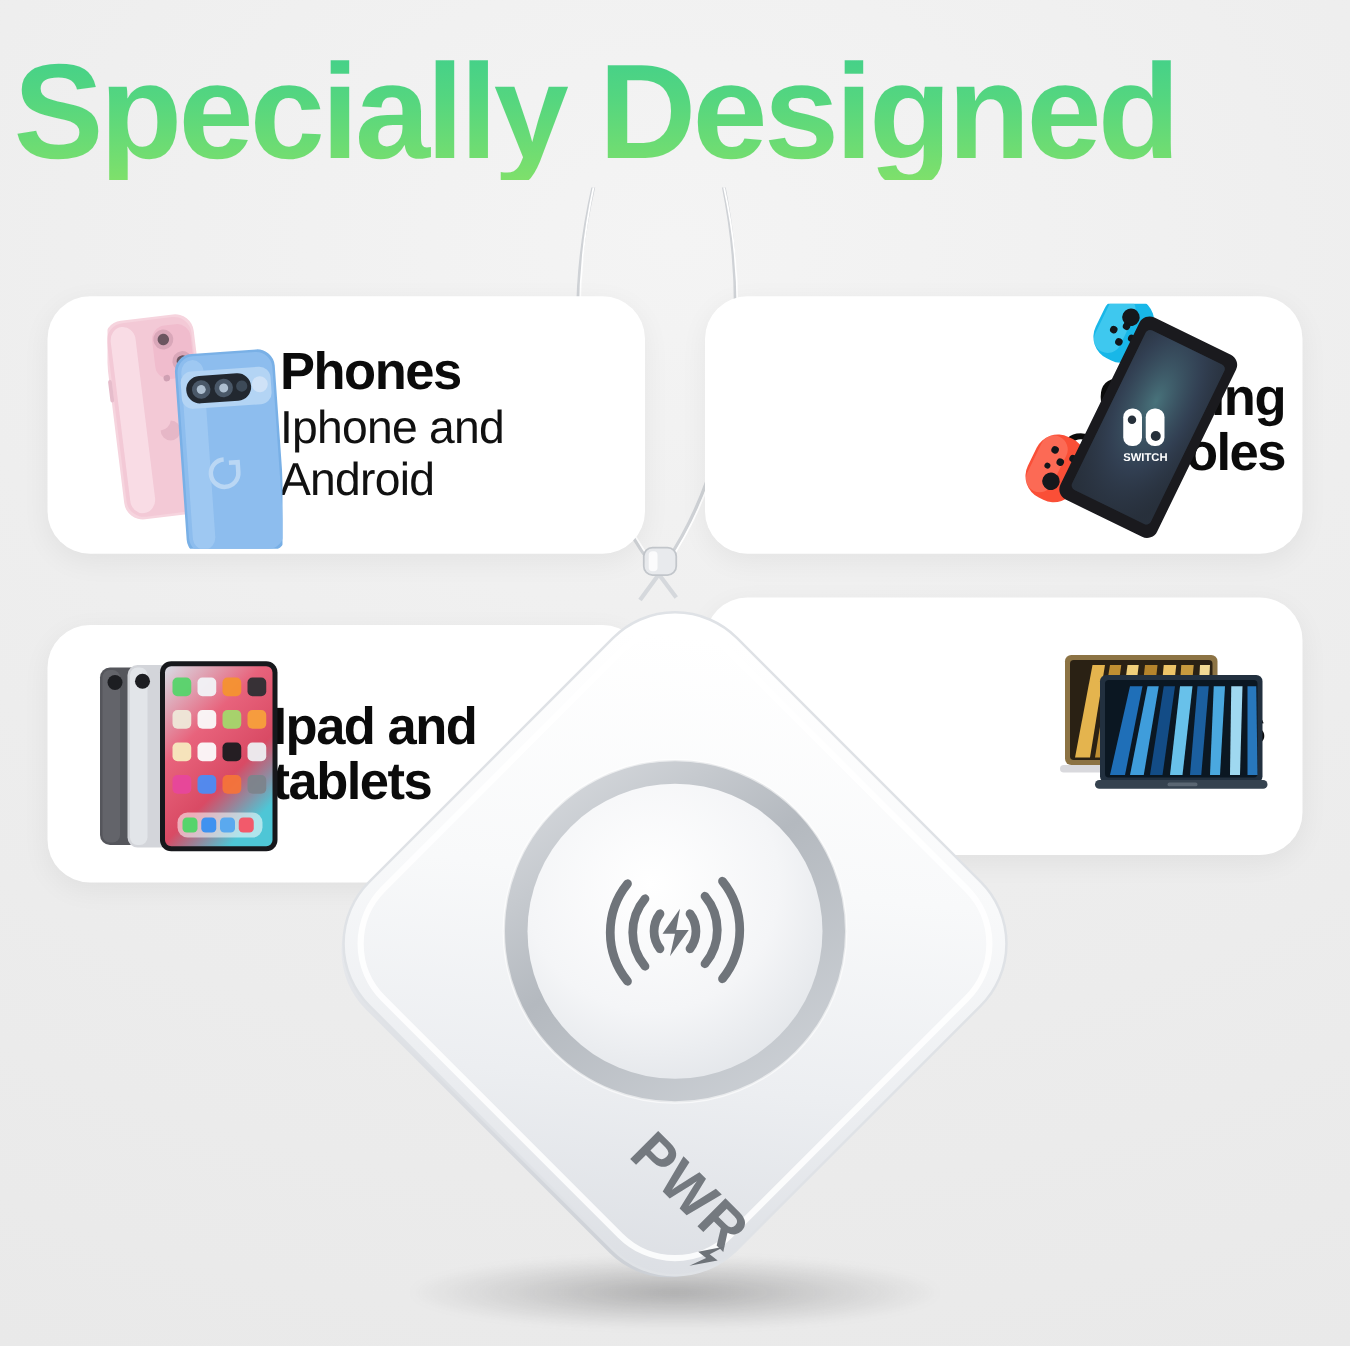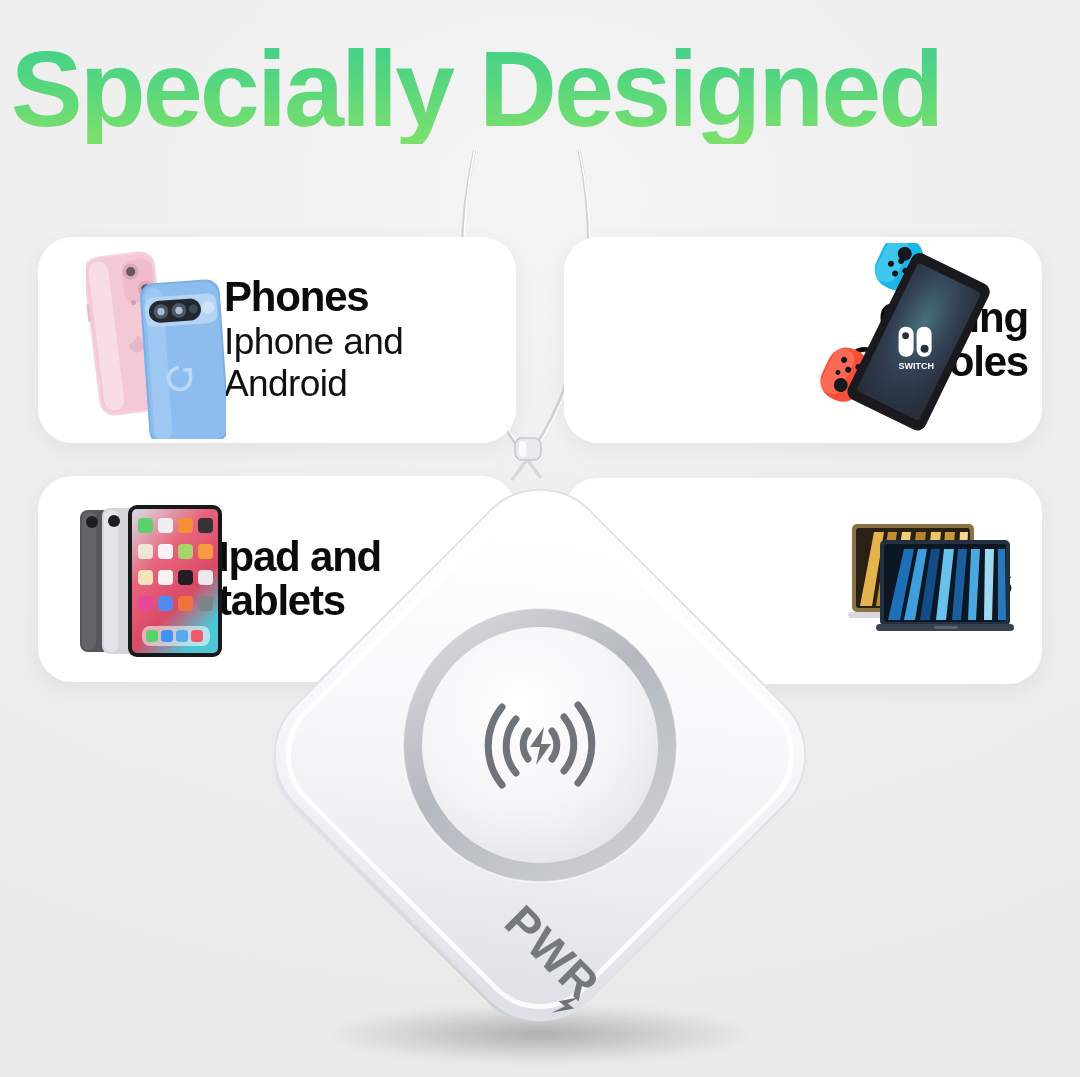--- a/index.html
+++ b/index.html
@@ -44,21 +44,21 @@
     background:#fff;
     border-radius:34px;
     box-shadow:0 6px 22px rgba(0,0,0,0.055);
     z-index:4;
     display:flex;
     align-items:center;
     overflow:hidden;
   }
   .card-tl { left:38px;  top:237px; width:478px; height:206px; }
   .card-tr { left:564px; top:237px; width:478px; height:206px; justify-content:flex-end; }
-  .card-bl { left:38px;  top:476px; width:478px; height:206px; }
+  .card-bl { left:38px;  top:500px; width:478px; height:206px; }
   .card-br { left:564px; top:478px; width:478px; height:206px; justify-content:flex-end; }
 
   .card-text { display:flex; flex-direction:column; }
   .card-title { font-size:42px; font-weight:bold; color:#0b0b0b; letter-spacing:-1.2px; line-height:1.04; white-space:pre-line; }
   .card-sub   { font-size:37px; font-weight:normal; color:#111; letter-spacing:-0.6px; margin-top:2px; }
   .align-right .card-title { text-align:right; }
 
   .card-tl .card-text { margin-left:186px; }
   .card-bl .card-text { margin-left:180px; }
   .card-tr .card-text { margin-right:14px; }

